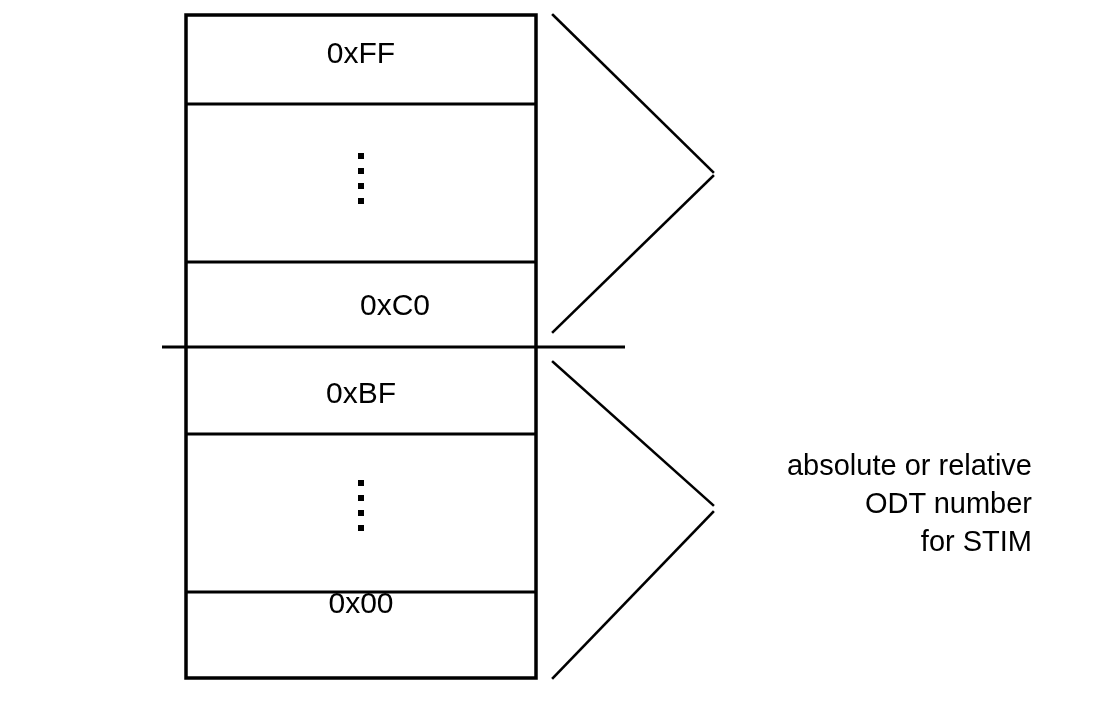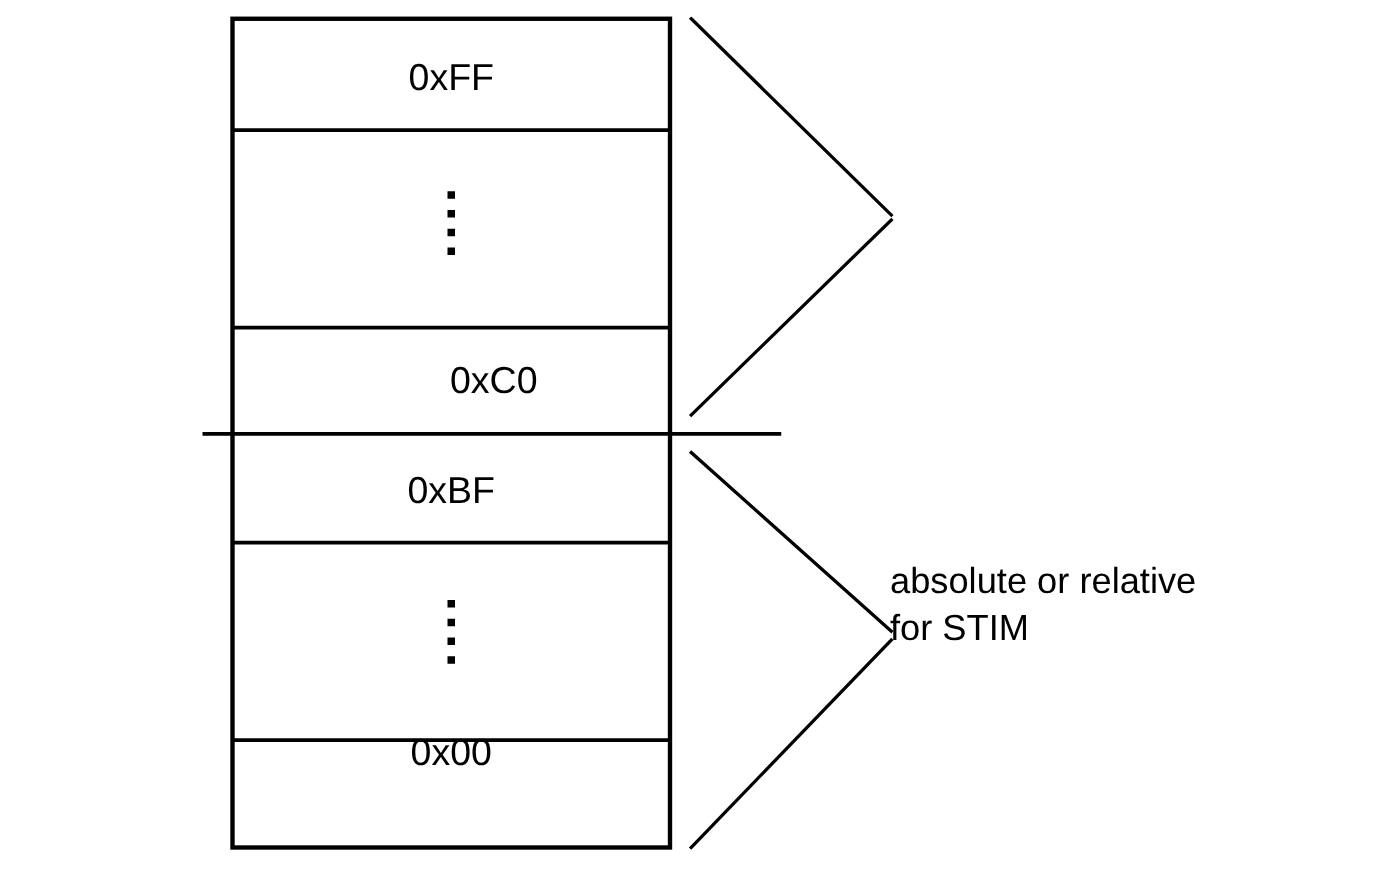--- a/index.html
+++ b/index.html
@@ -44,21 +44,21 @@
     gap: 9px;
   }
   .ellipsis-dots i {
     display: block;
     width: 6px;
     height: 6px;
     background: #000000;
   }
   .brace-label {
     position: absolute;
-    text-align: left;
+    text-align: right;
     font-family: "Liberation Sans", sans-serif;
     font-size: 29px;
     line-height: 38px;
     color: #000000;
     white-space: nowrap;
   }
 </style>
 </head>
 <body>
 
@@ -75,21 +75,21 @@
 
     <line x1="162" y1="347" x2="625" y2="347" stroke="#000000" stroke-width="3"></line>
 
     <line x1="553" y1="15" x2="713" y2="172" stroke="#000000" stroke-width="2.6" stroke-linecap="square"></line>
     <line x1="713" y1="176" x2="553" y2="332" stroke="#000000" stroke-width="2.6" stroke-linecap="square"></line>
 
     <line x1="553" y1="362" x2="713" y2="505" stroke="#000000" stroke-width="2.6" stroke-linecap="square"></line>
     <line x1="713" y1="512" x2="553" y2="678" stroke="#000000" stroke-width="2.6" stroke-linecap="square"></line>
   </svg>
 
-  <div class="cell-label" style="left:186px; top:46px; width:350px;">0xFF</div>
+  <div class="cell-label" style="left:186px; top:36px; width:350px;">0xFF</div>
 
   <div class="ellipsis-dots" style="left:186px; top:153px; width:350px;">
     <i></i>
     <i></i>
     <i></i>
     <i></i>
   </div>
 
   <div class="cell-label" style="left:186px; top:288px; width:418px;">0xC0</div>
 
@@ -100,16 +100,17 @@
     <i></i>
     <i></i>
     <i></i>
   </div>
 
   <div class="cell-label" style="left:186px; top:586px; width:350px;">0x00</div>
 
 
   <div style="position:absolute; left:712px; top:446px; width:320px;">
     <div class="brace-label" style="position:static; width:320px;">absolute or relative</div>
+    <div class="brace-label" style="position:static; width:320px;">ODT number</div>
     <div class="brace-label" style="position:static; width:320px;">for STIM</div>
   </div>
 
 </div>
 
 </body></html>

